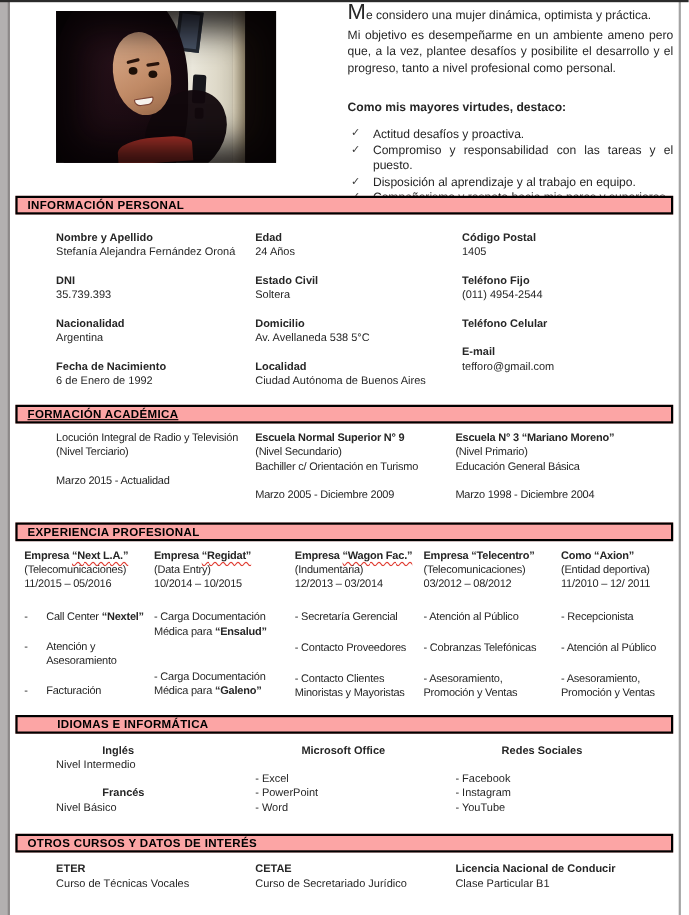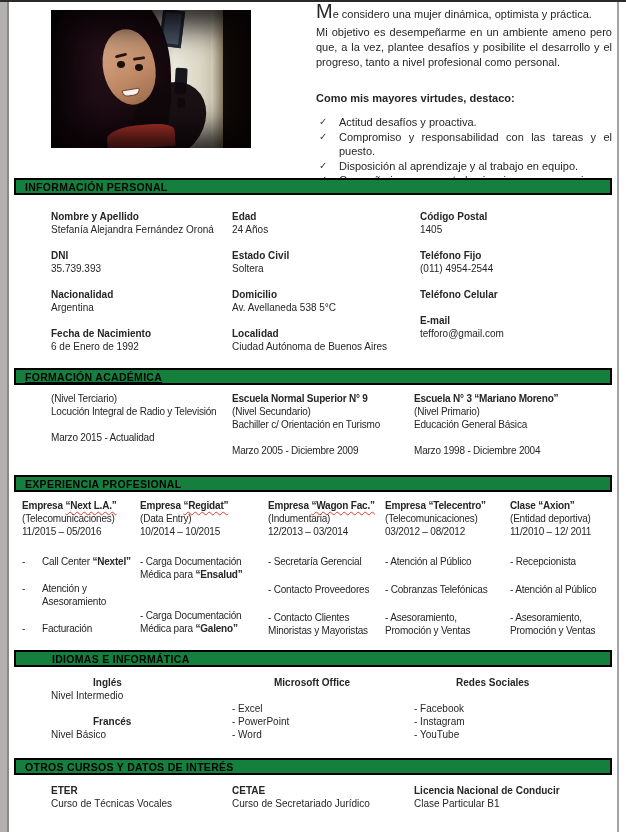--- a/index.html
+++ b/index.html
@@ -37,21 +37,21 @@
   .intro { position:absolute; left:316px; top:1px; width:296px; font-size:11px; line-height:15px; text-align:justify; }
   .dropcap { font-size:20px; line-height:20px; }
   .intro-p2 { margin-top:3px; }
   .virtues-heading { font-weight:bold; text-align:left; margin-top:21px; }
   .virtues { margin-top:9px; list-style:none; }
   .virtues li { position:relative; padding-left:23px; line-height:14.5px; }
   .check { position:absolute; left:3px; top:0; color:#3b3b3b; font-size:10px; }
 
   
   .bar { position:absolute; left:14px; width:598px; height:17px; border:2px solid #000;
-         background:#15803d; font-weight:bold; font-size:10.5px; line-height:12px;
+         background:#fca5a5; font-weight:bold; font-size:10.5px; line-height:12px;
          padding:1px 0 0 9px; letter-spacing:0.3px; color:#000; }
   .bar-personal  { top:178px; }
   .bar-education { top:368px;text-decoration:underline; }
   .bar-experience{ top:475px; }
   .bar-skills    { top:650px;padding-left:36px; }
   .bar-other     { top:758px; }
 
   .col { position:absolute; font-size:10px; line-height:13px; }
   .b { font-weight:bold; }
 
@@ -194,22 +194,22 @@
   <div class="fgroup">
       <div class="flabel">Teléfono Celular</div>
     </div>
   <div class="fgroup">
       <div class="flabel">E-mail</div>
       <div>tefforo@gmail.com</div>
     </div>
 </div>
 
 <div class="col e-col e-col1">
+  <div>Locución Integral de Radio y Televisión</div>
   <div>(Nivel Terciario)</div>
-  <div>Locución Integral de Radio y Televisión</div>
   <div class="e-dates">Marzo 2015 - Actualidad</div>
 </div>
 <div class="col e-col e-col2">
   <div class="e-name">Escuela Normal Superior N° 9</div>
   <div>(Nivel Secundario)</div>
   <div>Bachiller c/ Orientación en Turismo</div>
   <div class="e-dates">Marzo 2005 - Diciembre 2009</div>
 </div>
 <div class="col e-col e-col3">
   <div class="e-name">Escuela N° 3 “Mariano Moreno”</div>
@@ -256,21 +256,21 @@
   <div>(Telecomunicaciones)</div>
   <div>03/2012 – 08/2012</div>
   <div class="duties">
     <div class="duty">- Atención al Público</div>
     <div class="duty">- Cobranzas Telefónicas</div>
     <div class="duty">- Asesoramiento,
 Promoción y Ventas</div>
   </div>
 </div>
 <div class="col xp-col xp-col5">
-  <div class="xp-name"><span>Clase </span><span>“Axion”</span></div>
+  <div class="xp-name"><span>Como </span><span>“Axion”</span></div>
   <div>(Entidad deportiva)</div>
   <div>11/2010 – 12/ 2011</div>
   <div class="duties">
     <div class="duty">- Recepcionista</div>
     <div class="duty">- Atención al Público</div>
     <div class="duty">- Asesoramiento,
 Promoción y Ventas</div>
   </div>
 </div>
 

